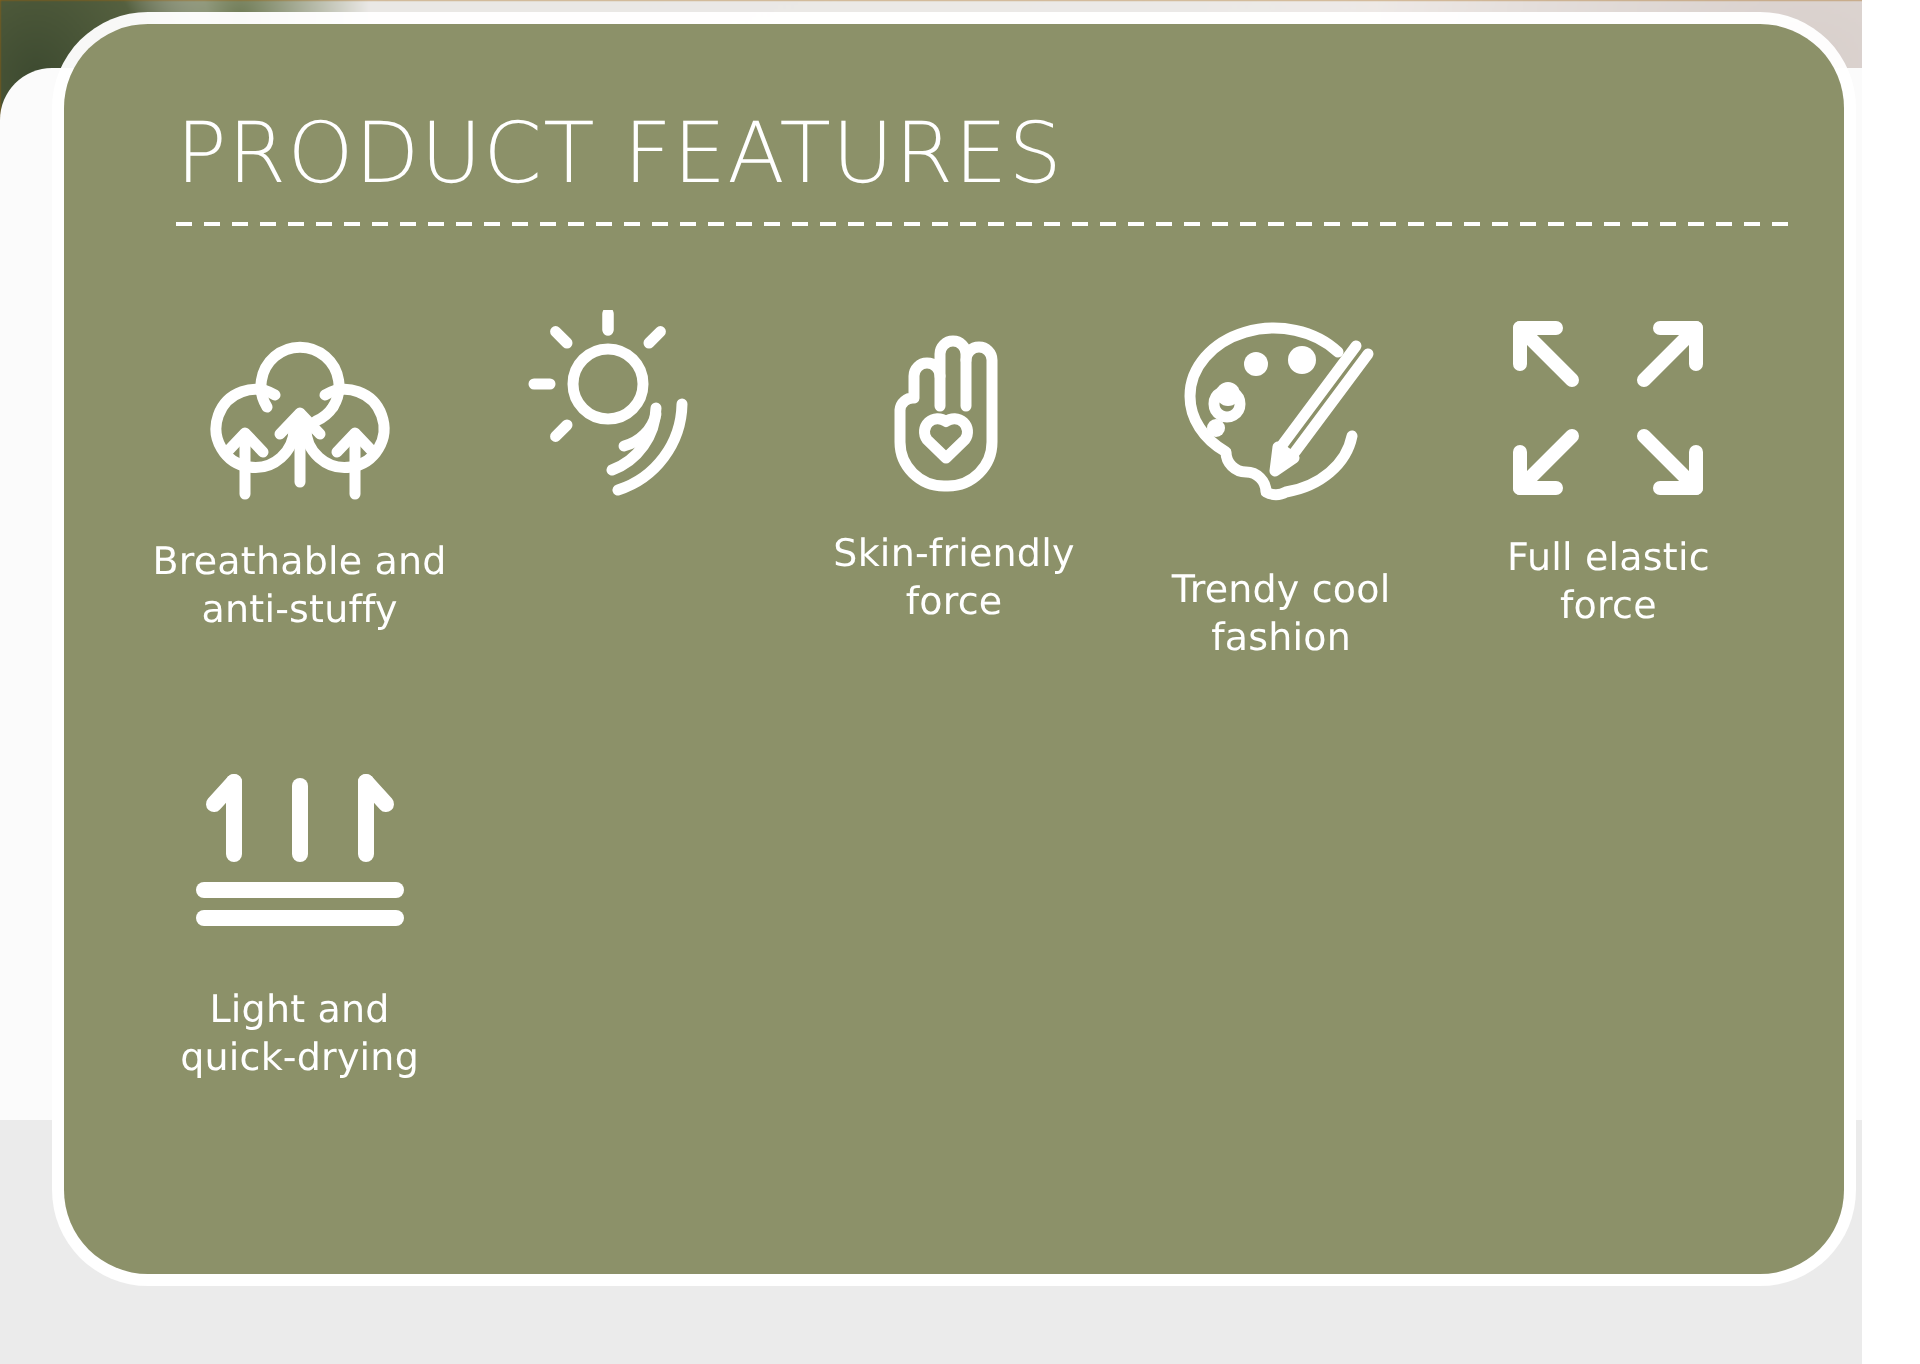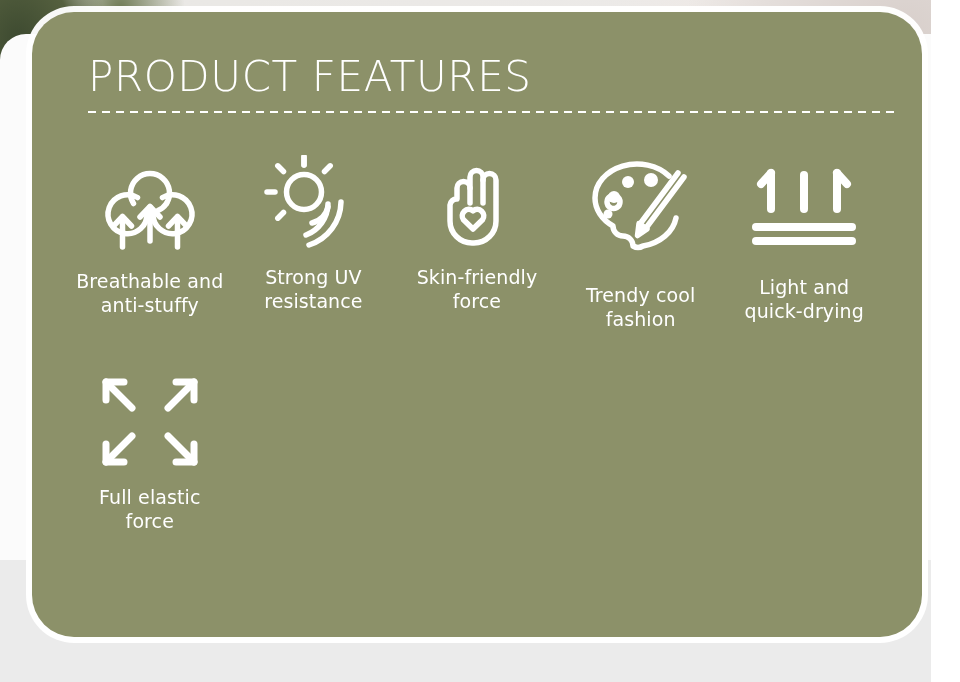--- a/index.html
+++ b/index.html
@@ -210,22 +210,20 @@
               <path d="M26.5 16.5 L20.8 10.8"></path>
               <path d="M18 37 L10 37"></path>
               <path d="M26.5 57.5 L20.8 63.2"></path>
               <path d="M67.5 16.5 L73.2 10.8"></path>
 
               <path d="M63 54 A22 22 0 0 1 47 70" transform="translate(8,-2)"></path>
               <path d="M71 49 A34 34 0 0 1 49 80"></path>
               <path d="M84 47 A46 46 0 0 1 52 90"></path>
             </svg>
           </div>
-          <div class="feature-label">Strong UV
-resistance</div>
         </div>
 
         <div class="feature skin">
           <div class="feature-icon">
             <svg width="92" height="100" viewBox="0 0 92 100" fill="none" stroke="#ffffff" stroke-width="5.5" stroke-linecap="round" stroke-linejoin="round">
 
               <path d="M26 44 L26 33 A6.5 6.5 0 0 1 39 33 L39 22 A6.5 6.5 0 0 1 52 22 L52 25 A6.5 6.5 0 0 1 65 25 L65 44
                        L65 66 A22 22 0 0 1 43 88 L41 88 A22 22 0 0 1 19 66 L19 50 A6.5 6.5 0 0 1 26 44 Z"></path>
 
               <path d="M39 33 L39 48"></path>
@@ -255,57 +253,57 @@
               <path d="M101 21 L63 72"></path>
               <path d="M95 17 L57 68"></path>
               <path d="M57 68 L63 72 L55 78 Z" fill="#ffffff" stroke="none"></path>
               <path d="M56 67.5 L64 73 L54.5 79.5 Z"></path>
             </svg>
           </div>
           <div class="feature-label">Trendy cool
 fashion</div>
         </div>
 
+        <div class="feature elastic row2">
+          <div class="feature-icon">
+            <svg width="104" height="96" viewBox="0 0 104 96" fill="none" stroke="#ffffff" stroke-width="7" stroke-linecap="round" stroke-linejoin="round">
+
+              <path d="M8 8 L34 34"></path>
+              <path d="M8 26 L8 8 L26 8"></path>
+
+              <path d="M96 8 L70 34"></path>
+              <path d="M78 8 L96 8 L96 26"></path>
+
+              <path d="M8 88 L34 62"></path>
+              <path d="M8 70 L8 88 L26 88"></path>
+
+              <path d="M96 88 L70 62"></path>
+              <path d="M78 88 L96 88 L96 70"></path>
+            </svg>
+          </div>
+          <div class="feature-label">Full elastic
+force</div>
+        </div>
+
         <div class="feature light-dry row2">
           <div class="feature-icon">
             <svg width="112" height="86" viewBox="0 0 112 86" fill="none" stroke="#ffffff" stroke-width="8" stroke-linecap="round" stroke-linejoin="round">
 
               <path d="M23 48 L23 12"></path>
               <path d="M13 23 L23 12"></path>
 
               <path d="M56 48 L56 14"></path>
 
               <path d="M89 48 L89 12"></path>
               <path d="M99 23 L89 12"></path>
 
               <path d="M8 66 L104 66"></path>
               <path d="M8 80 L104 80"></path>
             </svg>
           </div>
           <div class="feature-label">Light and
 quick-drying</div>
-        </div>
-
-        <div class="feature elastic row2">
-          <div class="feature-icon">
-            <svg width="104" height="96" viewBox="0 0 104 96" fill="none" stroke="#ffffff" stroke-width="7" stroke-linecap="round" stroke-linejoin="round">
-
-              <path d="M8 8 L34 34"></path>
-              <path d="M8 26 L8 8 L26 8"></path>
-
-              <path d="M96 8 L70 34"></path>
-              <path d="M78 8 L96 8 L96 26"></path>
-
-              <path d="M8 88 L34 62"></path>
-              <path d="M8 70 L8 88 L26 88"></path>
-
-              <path d="M96 88 L70 62"></path>
-              <path d="M78 88 L96 88 L96 70"></path>
-            </svg>
-          </div>
-          <div class="feature-label">Full elastic
-force</div>
         </div>
 
       </div>
     </div>
   </div>
 </div>
 
 </body></html>

